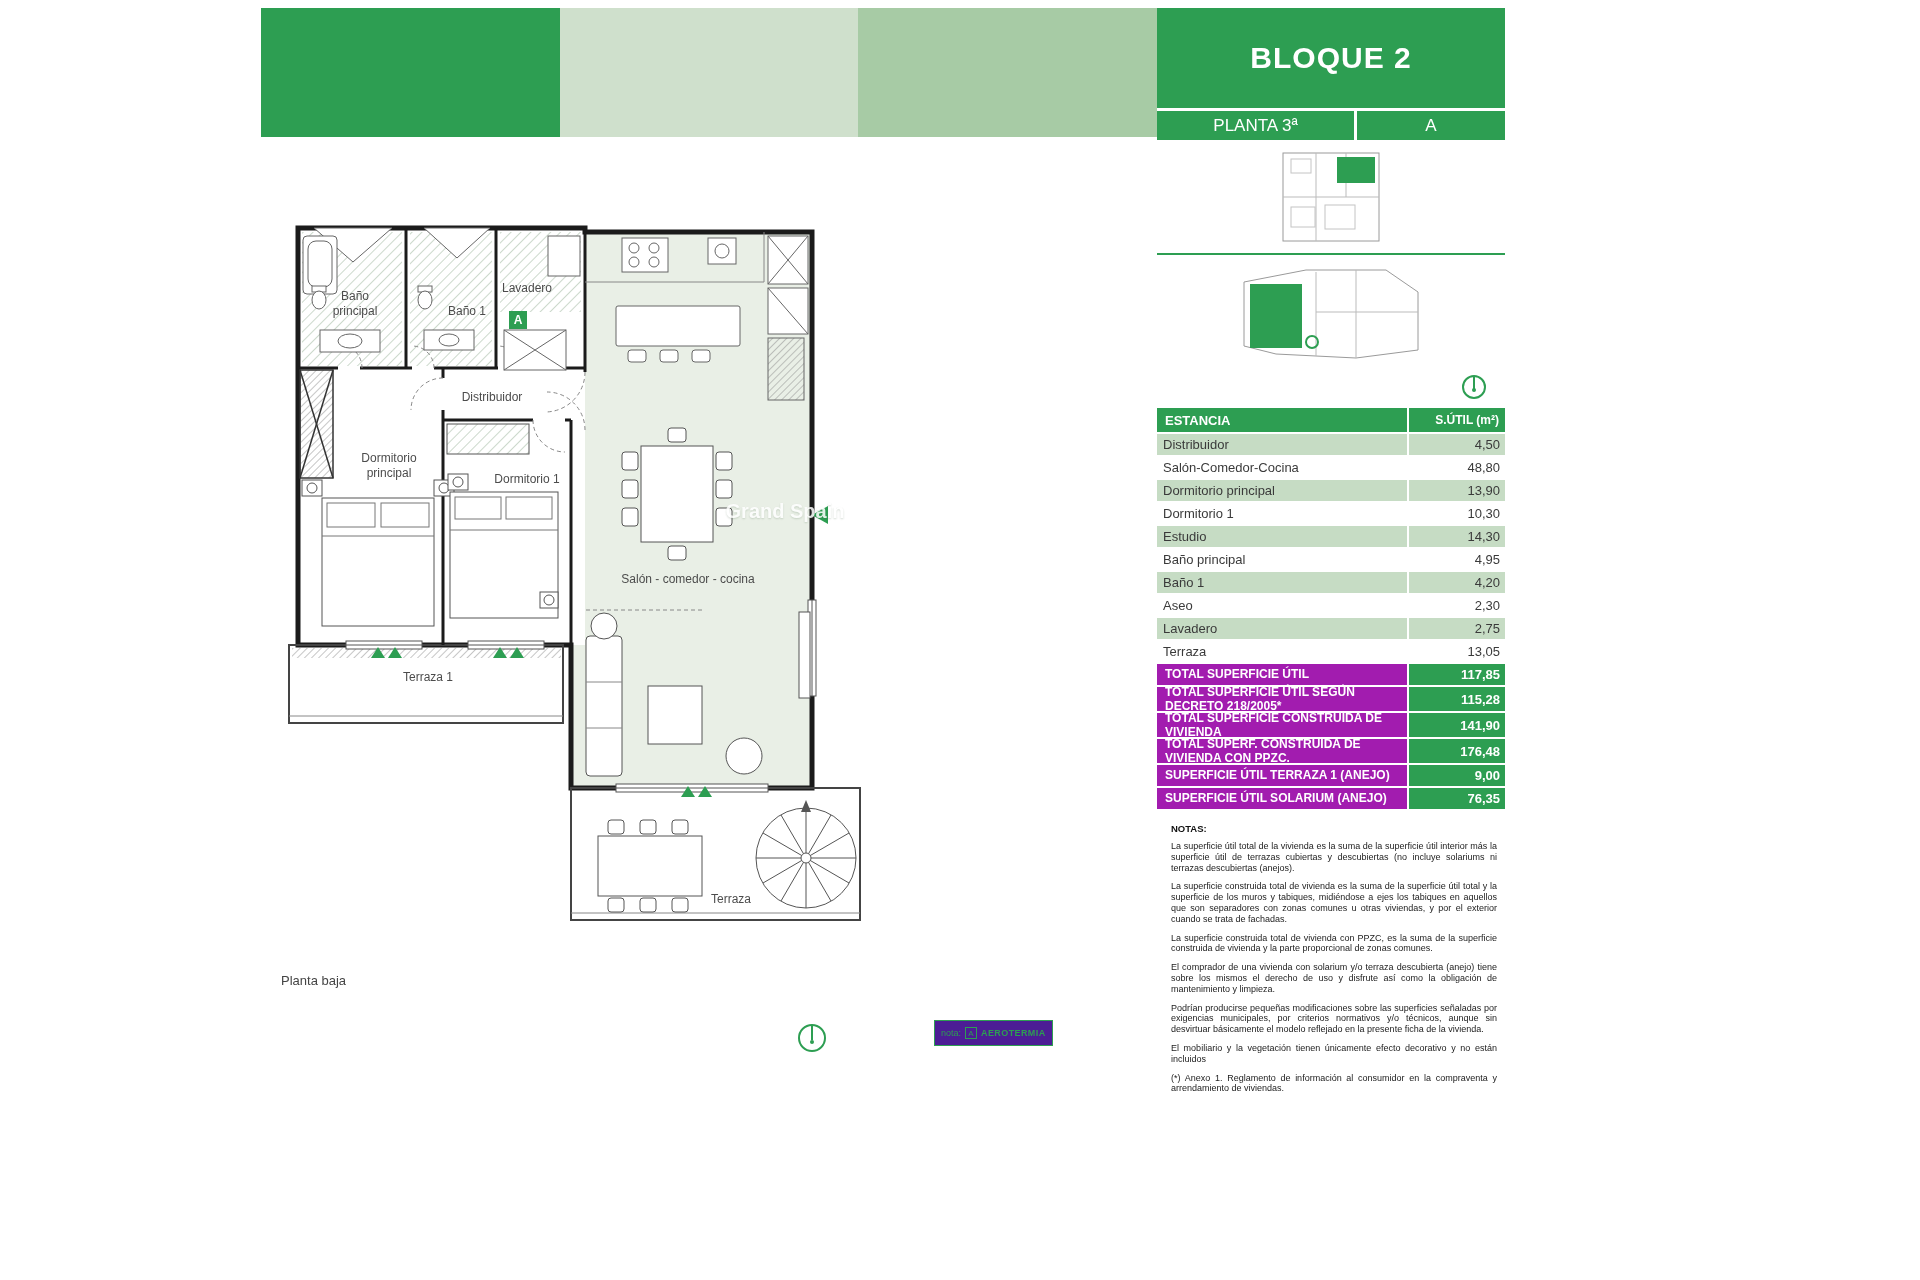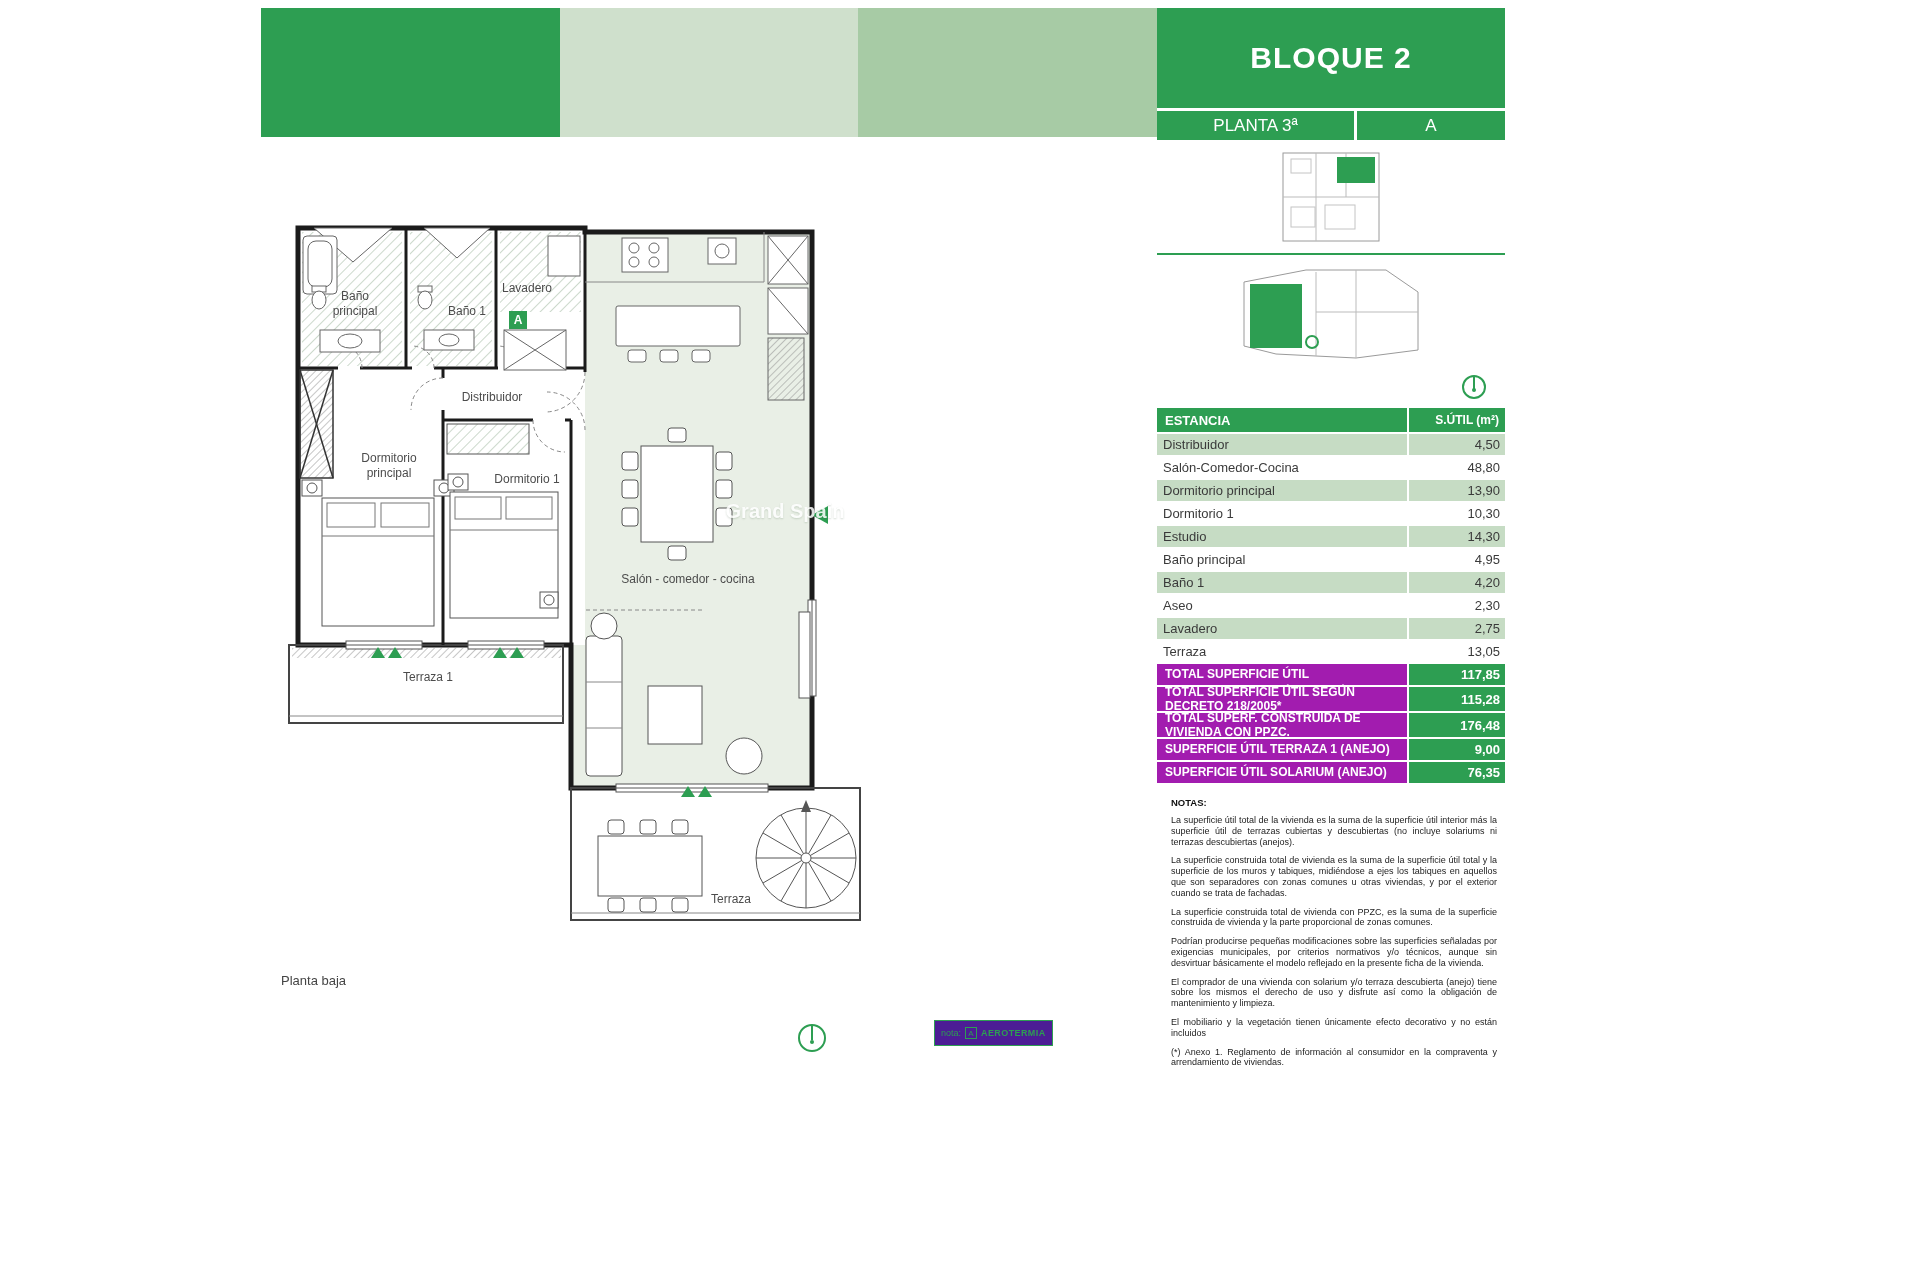--- a/index.html
+++ b/index.html
@@ -385,38 +385,42 @@
 
       <div class="total h1">
         <div class="l">TOTAL SUPERFICIE ÚTIL</div>
           <div class="v">117,85</div>
       </div>
       <div class="total h2">
         <div class="l">TOTAL SUPERFICIE ÚTIL SEGÚN DECRETO 218/2005*</div>
           <div class="v">115,28</div>
       </div>
       <div class="total h2">
+        <div class="l">TOTAL SUPERFICIE CONSTRUIDA DE VIVIENDA</div>
+          <div class="v">141,90</div>
+      </div>
+      <div class="total h2">
         <div class="l">TOTAL SUPERF. CONSTRUIDA DE VIVIENDA CON PPZC.</div>
           <div class="v">176,48</div>
       </div>
       <div class="total h1">
         <div class="l">SUPERFICIE ÚTIL TERRAZA 1 (ANEJO)</div>
           <div class="v">9,00</div>
       </div>
       <div class="total h1">
         <div class="l">SUPERFICIE ÚTIL SOLARIUM (ANEJO)</div>
           <div class="v">76,35</div>
       </div>
     </div>
 
     <div class="notes">
       <h4>NOTAS:</h4>
       <p>La superficie útil total de la vivienda es la suma de la superficie útil interior más la superficie útil de terrazas cubiertas y descubiertas (no incluye solariums ni terrazas descubiertas (anejos).</p>
       <p>La superficie construida total de vivienda es la suma de la superficie útil total y la superficie de los muros y tabiques, midiéndose a ejes los tabiques en aquellos que son separadores con zonas comunes u otras viviendas, y por el exterior cuando se trata de fachadas.</p>
       <p>La superficie construida total de vivienda con PPZC, es la suma de la superficie construida de vivienda y la parte proporcional de zonas comunes.</p>
+      <p>El comprador de una vivienda con solarium y/o terraza descubierta (anejo) tiene sobre los mismos el derecho de uso y disfrute así como la obligación de mantenimiento y limpieza.</p>
       <p>Podrían producirse pequeñas modificaciones sobre las superficies señaladas por exigencias municipales, por criterios normativos y/o técnicos, aunque sin desvirtuar básicamente el modelo reflejado en la presente ficha de la vivienda.</p>
-      <p>El comprador de una vivienda con solarium y/o terraza descubierta (anejo) tiene sobre los mismos el derecho de uso y disfrute así como la obligación de mantenimiento y limpieza.</p>
       <p>El mobiliario y la vegetación tienen únicamente efecto decorativo y no están incluidos</p>
       <p>(*) Anexo 1. Reglamento de información al consumidor en la compraventa y arrendamiento de viviendas.</p>
     </div>
   </div>
 
 </div>
 
 </body></html>

